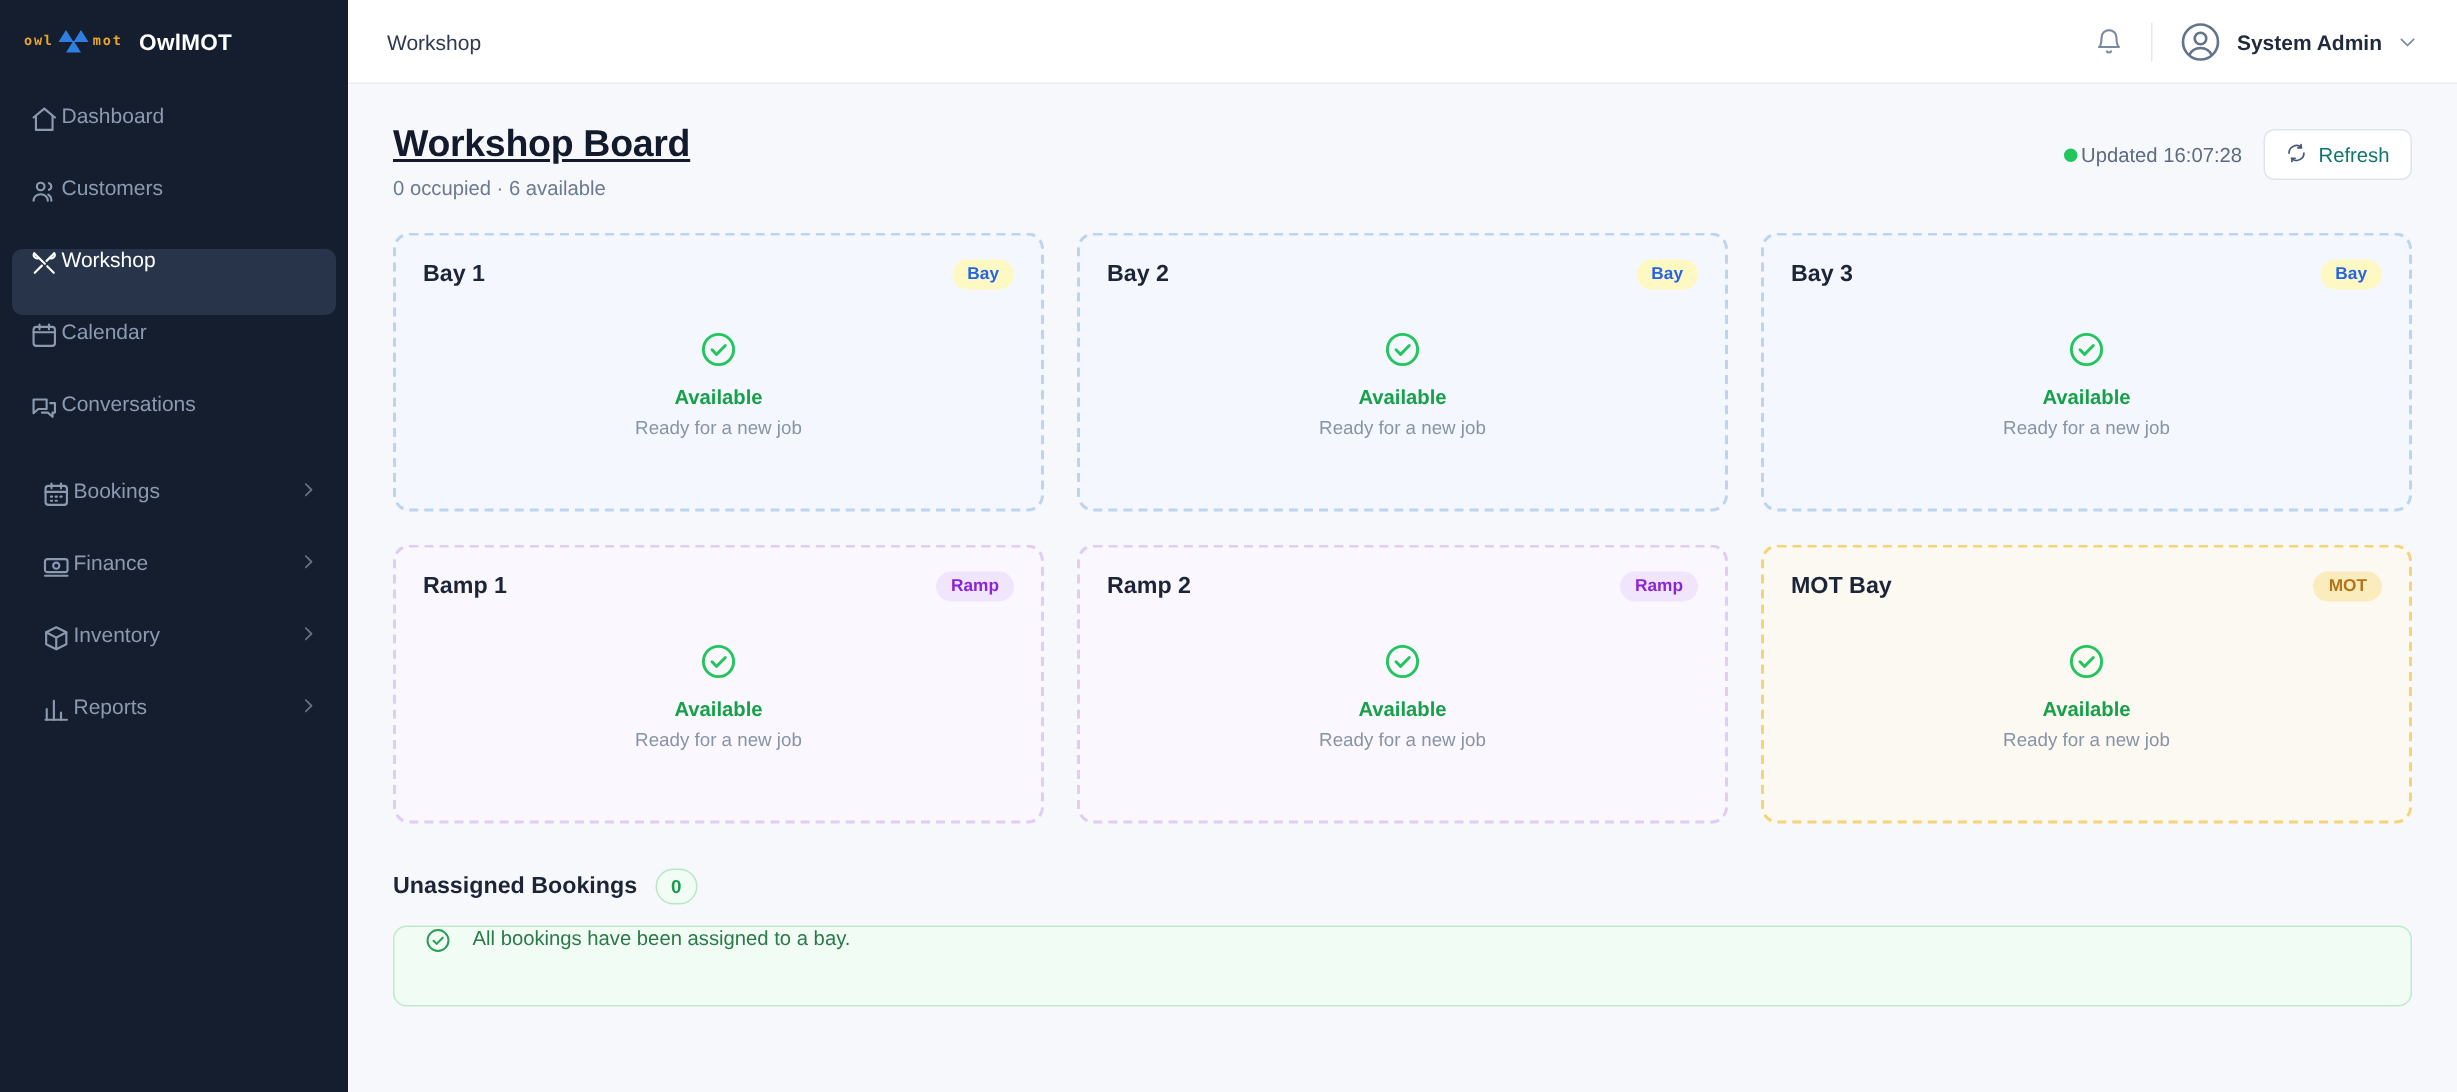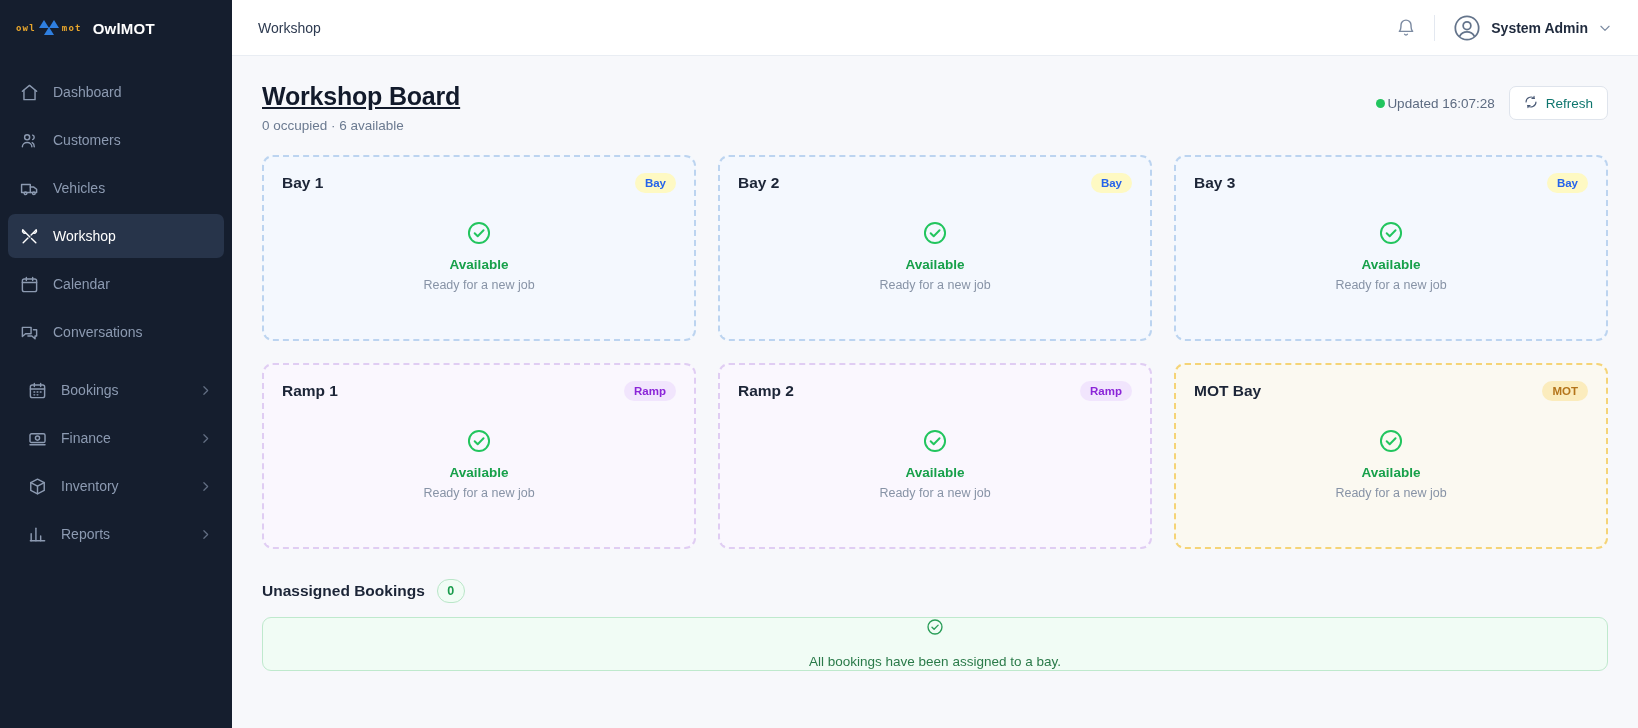--- a/index.html
+++ b/index.html
@@ -36,21 +36,21 @@
     border-bottom: 8px solid #2f7fe0;
   }
   .t1 { left: 0; top: 0; }
   .t2 { left: 10px; top: 0; }
   .t3 { left: 5px; top: 7px; }
   .brand-name {
     color: #ffffff; font-size: 15px; font-weight: bold; letter-spacing: .2px;
   }
   .nav { margin-top: 12px; display: flex; flex-direction: column; }
   .nav-item {
-    display: flex; align-items: center; gap: 14px;
+    display: flex; align-items: flex-start; gap: 2px;
     height: 44px; margin: 2px 8px; padding: 0 12px;
     border-radius: 7px; cursor: pointer;
     color: #8c9ab1; font-size: 14px;
   }
   .nav-item.active { background: #27344a; color: #ffffff; font-weight: 500; }
   .nav-item .ico { width: 19px; height: 19px; flex: 0 0 19px; display: block; }
   .nav-item .ico svg { width: 19px; height: 19px; display: block; }
   .nav-label { flex: 1 1 auto; line-height: 1; }
   .nav-item.sub { margin-left: 8px; padding-left: 20px; }
   .chev { width: 13px; height: 13px; opacity: .65; }
@@ -126,23 +126,22 @@
     min-width: 28px; height: 24px; padding: 0 9px;
     border: 1px solid #b9e6c8; border-radius: 14px;
     background: #f1fcf5; color: #199b4b;
     font-size: 12.5px; font-weight: bold;
     display: flex; align-items: center; justify-content: center;
   }
   .alert {
     margin-top: 14px; height: 54px;
     border: 1px solid #bfe9cd; border-radius: 9px;
     background: #f1fcf5;
-    display: flex; align-items: center; gap: 14px;
+    display: flex; align-items: flex-start; gap: 14px;
     padding: 0 20px;
-    flex-direction: column;
   }
   .alert svg { width: 18px; height: 18px; flex: 0 0 18px; }
   .alert-text { font-size: 13.5px; color: #2a7a49; }
 </style>
 </head>
 <body>
 
 <div class="app">
 
   <aside class="sidebar">
@@ -176,31 +175,20 @@
             <svg viewBox="0 0 24 24" fill="none" stroke="currentColor" stroke-width="1.8" stroke-linecap="round" stroke-linejoin="round">
               <circle cx="9" cy="8" r="3.2"></circle>
               <path d="M3 20c0-3.3 2.7-5.5 6-5.5s6 2.2 6 5.5"></path>
               <path d="M16 5.2a3 3 0 0 1 0 5.6"></path>
               <path d="M18 20c0-2.6-1-4.3-2.6-5.2"></path>
             </svg>
           </span>
         <span class="nav-label">Customers</span>
       </div>
 
-      <div class="nav-item">
-        <span class="ico">
-            <svg viewBox="0 0 24 24" fill="none" stroke="currentColor" stroke-width="1.8" stroke-linecap="round" stroke-linejoin="round">
-              <path d="M2 7h11v10H2z"></path>
-              <path d="M13 10h4l4 3v4h-8"></path>
-              <circle cx="7" cy="18" r="1.7"></circle>
-              <circle cx="17.5" cy="18" r="1.7"></circle>
-            </svg>
-          </span>
-        <span class="nav-label">Vehicles</span>
-      </div>
 
       <div class="nav-item active">
         <span class="ico">
             <svg viewBox="0 0 24 24" fill="none" stroke="currentColor" stroke-width="1.8" stroke-linecap="round" stroke-linejoin="round">
               <path d="M4 4l8.5 8.5"></path>
               <path d="M14.5 14.5 20 20"></path>
               <path d="M20 4l-6 6"></path>
               <path d="M10 14l-6 6"></path>
               <path d="M3.5 3.5a3 3 0 0 0 3.5 4.3"></path>
               <path d="M20.5 3.5a3 3 0 0 1-3.5 4.3"></path>

